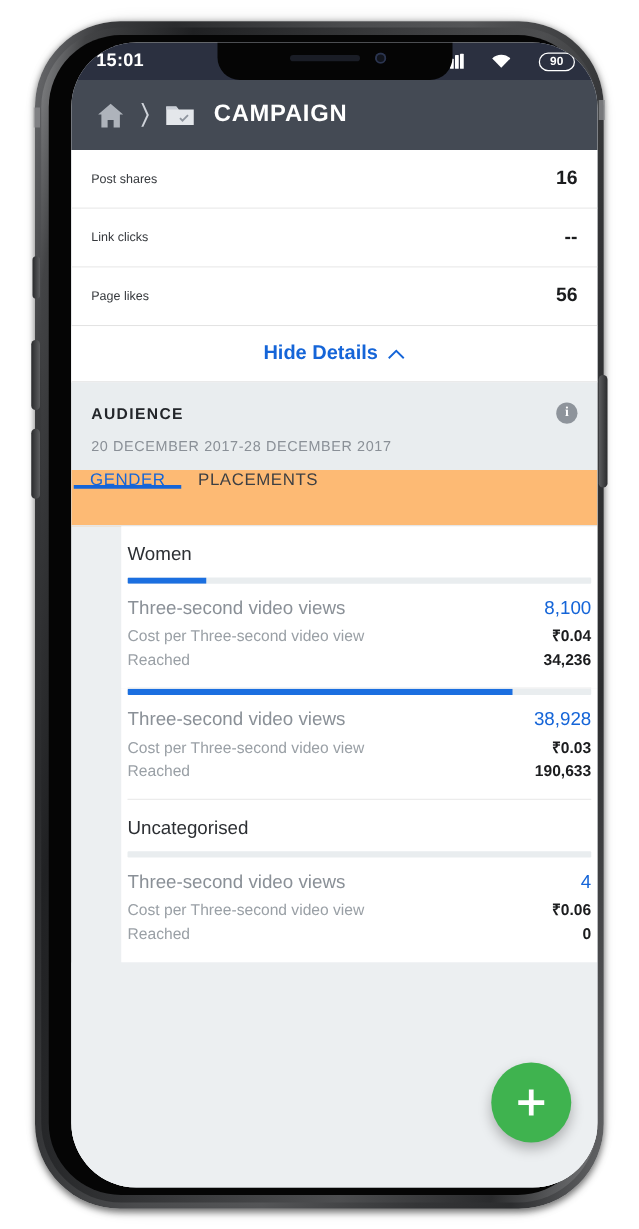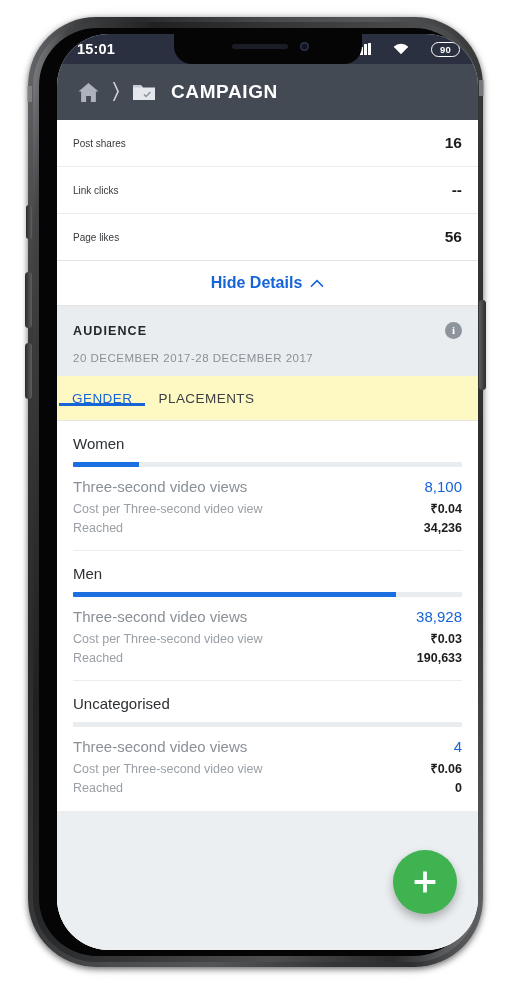--- a/index.html
+++ b/index.html
@@ -317,22 +317,22 @@
   .audience-dates {
     margin-top: 13px;
     font-size: 11.5px;
     letter-spacing: .5px;
     color: #8a9097;
   }
 
   
   .tabs {
     display: flex;
-    align-items: center;
-    background: #fef9c3;
+    align-items: flex-start;
+    background: #fdba74;
     border-bottom: 1px solid #e6e6e6;
     height: 44px;
     padding-left: 2px;
   }
   .tab {
     display: flex;
     align-items: center;
     justify-content: center;
     font-size: 13.5px;
     letter-spacing: .45px;
@@ -345,21 +345,22 @@
     content: "";
     position: absolute;
     left: 0; right: 0; bottom: 0;
     height: 3px;
     background: #1565d8;
   }
 
   
   .group {
     background: #ffffff;
-    padding: 0 16px;
+    padding: 0 5px;
+    margin-left: 40px;
   }
   .group-name {
     font-size: 15px;
     color: #2c2f33;
     padding: 14px 0 10px 0;
   }
   .bar-track {
     height: 5px;
     background: #e9edef;
     border-radius: 1px;
@@ -534,21 +535,20 @@
           <span class="stat-val dark">₹0.04</span>
         </div>
         <div class="stat-row">
           <span class="stat-key sub">Reached</span>
           <span class="stat-val dark">34,236</span>
         </div>
         <div class="group-sep"></div>
       </div>
 
       <div class="group">
-        <div class="group-name">Men</div>
         <div class="bar-track">
           <div class="bar-fill" style="width: 83%;"></div>
         </div>
         <div class="stat-row primary">
           <span class="stat-key">Three-second video views</span>
           <span class="stat-val">38,928</span>
         </div>
         <div class="stat-row">
           <span class="stat-key sub">Cost per Three-second video view</span>
           <span class="stat-val dark">₹0.03</span>

